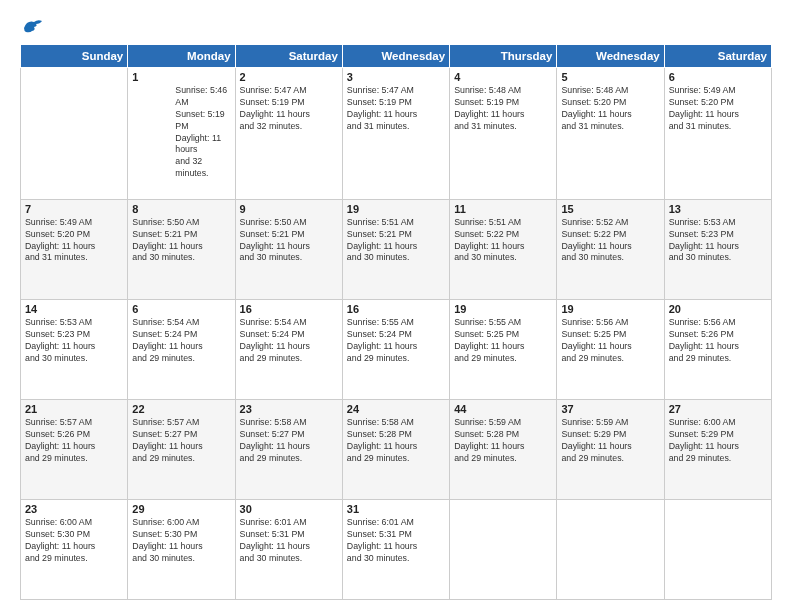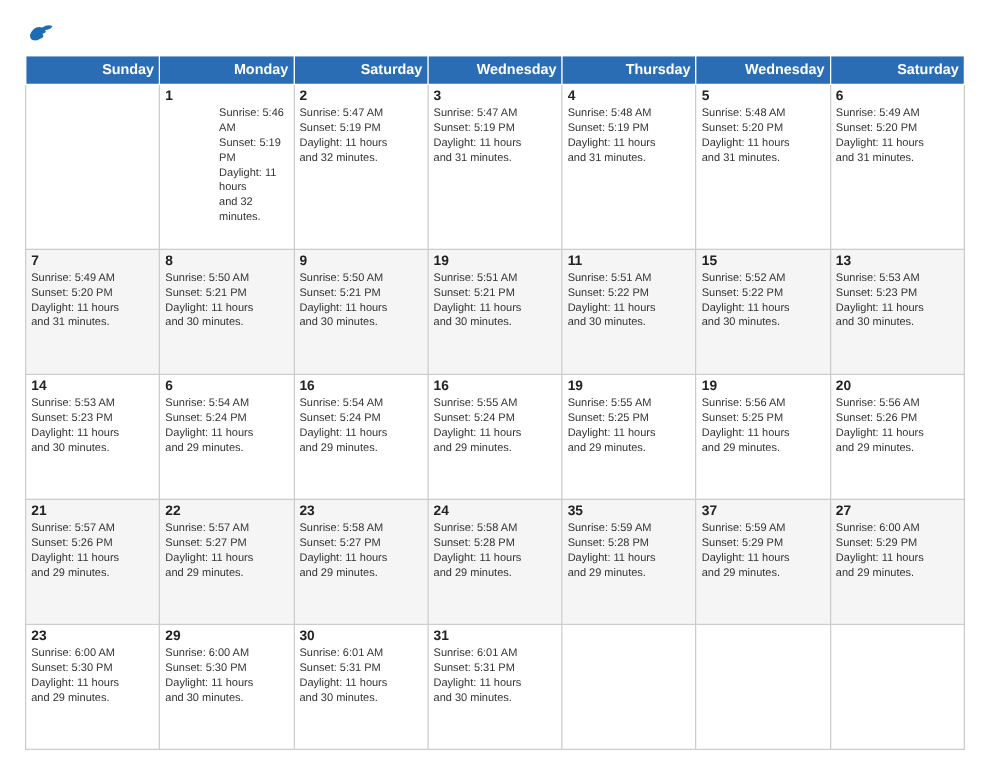--- a/index.html
+++ b/index.html
@@ -293,21 +293,21 @@
 and 29 minutes.</div>
           </td>
           <td>
             <div class="day-number">24</div>
             <div class="day-info" style="white-space: pre-line;">Sunrise: 5:58 AM
 Sunset: 5:28 PM
 Daylight: 11 hours
 and 29 minutes.</div>
           </td>
           <td>
-            <div class="day-number">35</div>
+            <div class="day-number">44</div>
             <div class="day-info" style="white-space: pre-line;">Sunrise: 5:59 AM
 Sunset: 5:28 PM
 Daylight: 11 hours
 and 29 minutes.</div>
           </td>
           <td>
             <div class="day-number">37</div>
             <div class="day-info" style="white-space: pre-line;">Sunrise: 5:59 AM
 Sunset: 5:29 PM
 Daylight: 11 hours

